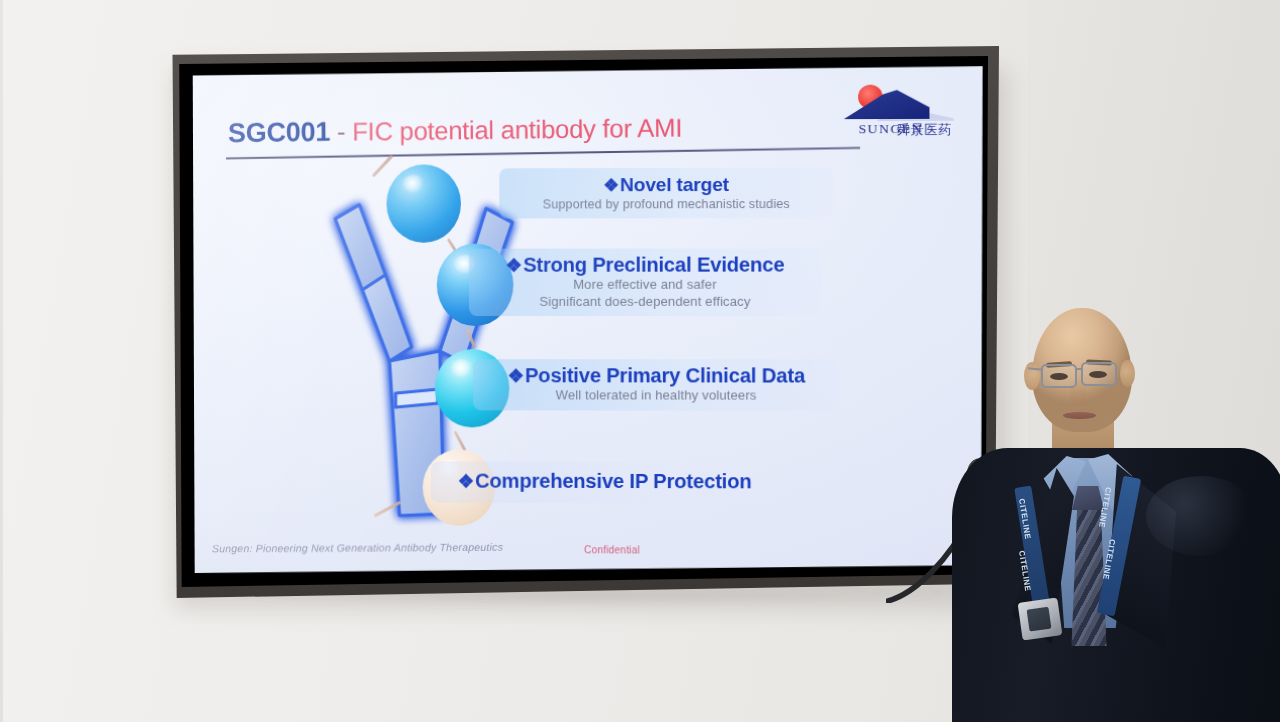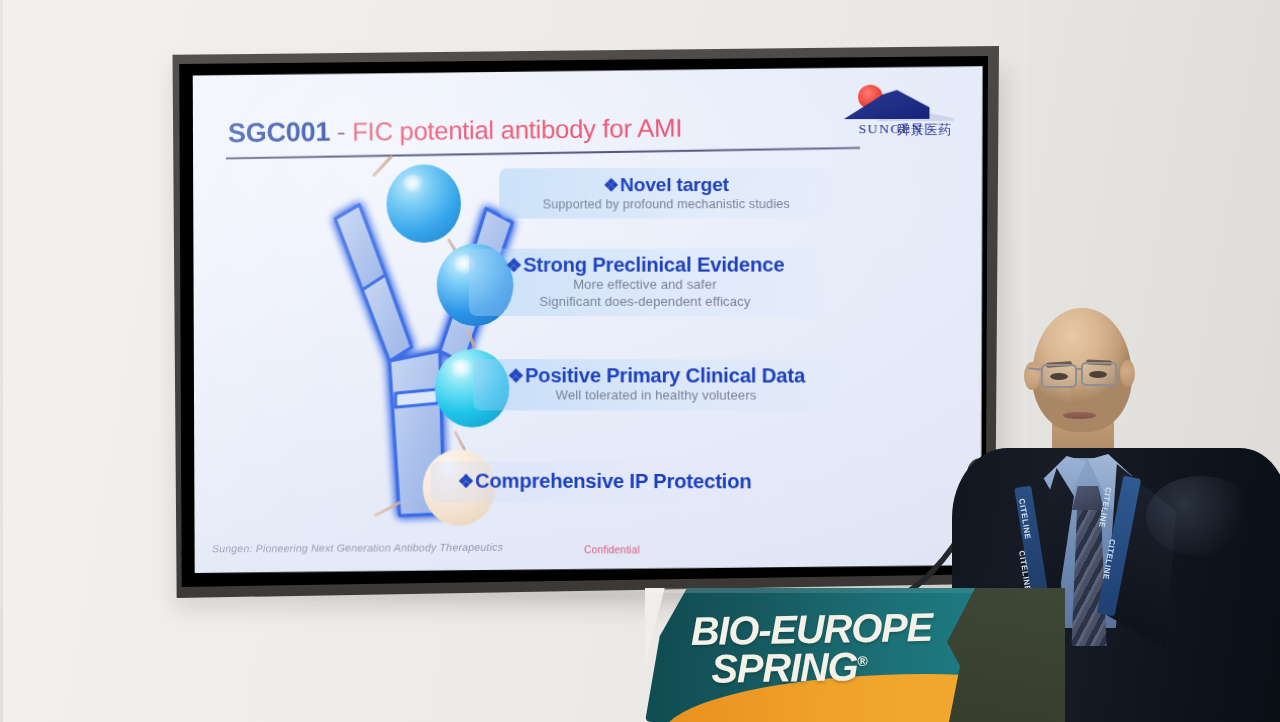--- a/index.html
+++ b/index.html
@@ -538,25 +538,14 @@
     <div class="eye-l"></div>
     <div class="eye-r"></div>
     <div class="glass-l"></div>
     <div class="glass-r"></div>
     <div class="glass-bridge"></div>
     <div class="glass-arm"></div>
     <div class="nose"></div>
     <div class="mouth"></div>
   </div>
 
-  <div class="podium">
-    <div class="podium-face"></div>
-    <div class="podium-orange"></div>
-    <div class="podium-curve-left"></div>
-    <div class="podium-top-edge"></div>
-    <div class="podium-txt">
-      <span>BIO-EUROPE</span>
-      <span class="l2"><span>SPRING</span><span class="reg">®</span></span>
-    </div>
-    <div class="podium-dark-right"></div>
-  </div>
 
 </div>
 
 </body></html>

